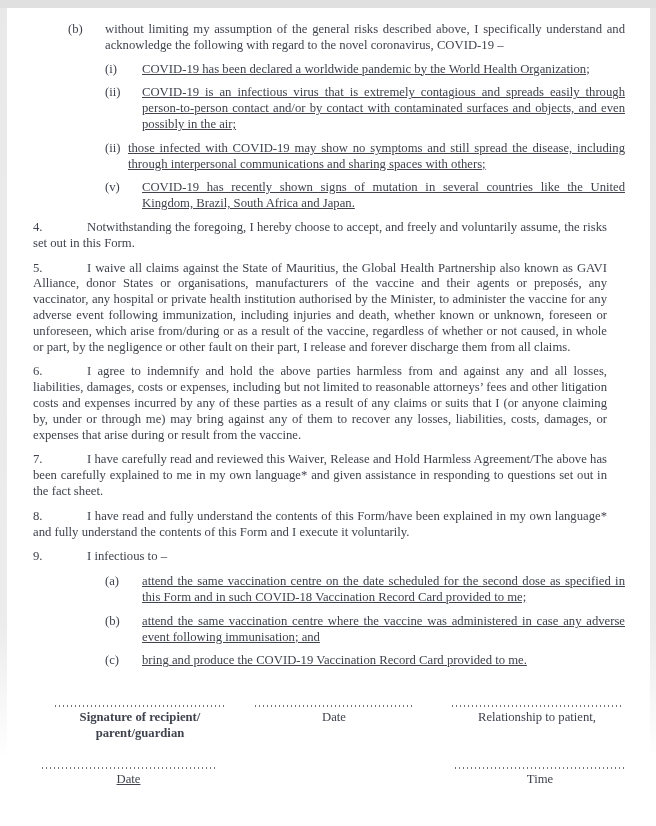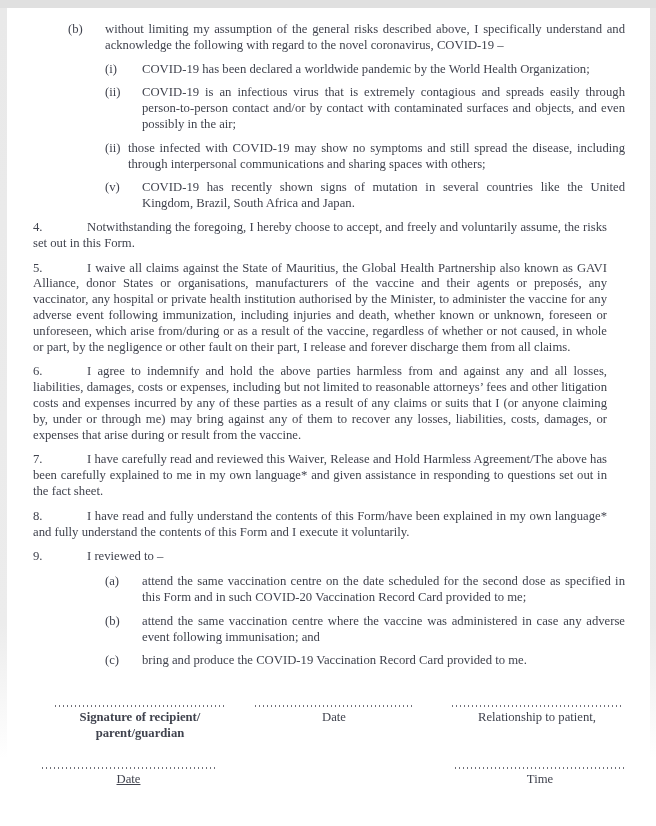--- a/index.html
+++ b/index.html
@@ -31,21 +31,21 @@
     font-size: 12.7px;
     line-height: 15.8px;
   }
   
   .clause-b { display: flex; margin: 0 0 8px 35px; }
   .clause-b .marker { flex: 0 0 37px; width: 37px; }
   .clause-b .item-text { flex: 1; text-align: justify; }
   
   .sub-item { display: flex; margin: 0 0 8px 72px; }
   .sub-item .marker { flex: 0 0 37px; width: 37px; }
-  .sub-item .item-text { flex: 1; text-align: justify; }
+  .sub-item .item-text { flex: 1; text-align: justify; text-decoration: underline; }
   .sub-item.tight .marker { flex: 0 0 23px; width: 23px; }
   .sub-list { margin-bottom: 3px; }
   
   .para { text-align: justify; margin: 0 18px 9px 0; }
   .para .pnum { display: inline-block; width: 54px; }
   
   .sig-block { position: relative; margin-top: 36px; height: 118px; }
   .sig-row { position: relative; }
   .sig-row1 { height: 62px; }
   .sig-row2 { height: 40px; }
@@ -104,27 +104,27 @@
     <div class="para">
       <span class="pnum">6.</span><span>I agree to indemnify and hold the above parties harmless from and against any and all losses, liabilities, damages, costs or expenses, including but not limited to reasonable attorneys’ fees and other litigation costs and expenses incurred by any of these parties as a result of any claims or suits that I (or anyone claiming by, under or through me) may bring against any of them to recover any losses, liabilities, costs, damages, or expenses that arise during or result from the vaccine.</span>
     </div>
     <div class="para">
       <span class="pnum">7.</span><span>I have carefully read and reviewed this Waiver, Release and Hold Harmless Agreement/The above has been carefully explained to me in my own language* and given assistance in responding to questions set out in the fact sheet.</span>
     </div>
     <div class="para">
       <span class="pnum">8.</span><span>I have read and fully understand the contents of this Form/have been explained in my own language* and fully understand the contents of this Form and I execute it voluntarily.</span>
     </div>
     <div class="para">
-      <span class="pnum">9.</span><span>I reviewed to –</span>
+      <span class="pnum">9.</span><span>I infectious to –</span>
     </div>
 
     <div class="sub-list">
       <div class="sub-item">
         <span class="marker">(a)</span>
-        <div class="item-text">attend the same vaccination centre on the date scheduled for the second dose as specified in this Form and in such COVID-20 Vaccination Record Card provided to me;</div>
+        <div class="item-text">attend the same vaccination centre on the date scheduled for the second dose as specified in this Form and in such COVID-18 Vaccination Record Card provided to me;</div>
       </div>
       <div class="sub-item">
         <span class="marker">(b)</span>
         <div class="item-text">attend the same vaccination centre where the vaccine was administered in case any adverse event following immunisation; and</div>
       </div>
       <div class="sub-item">
         <span class="marker">(c)</span>
         <div class="item-text">bring and produce the COVID-19 Vaccination Record Card provided to me.</div>
       </div>
     </div>

